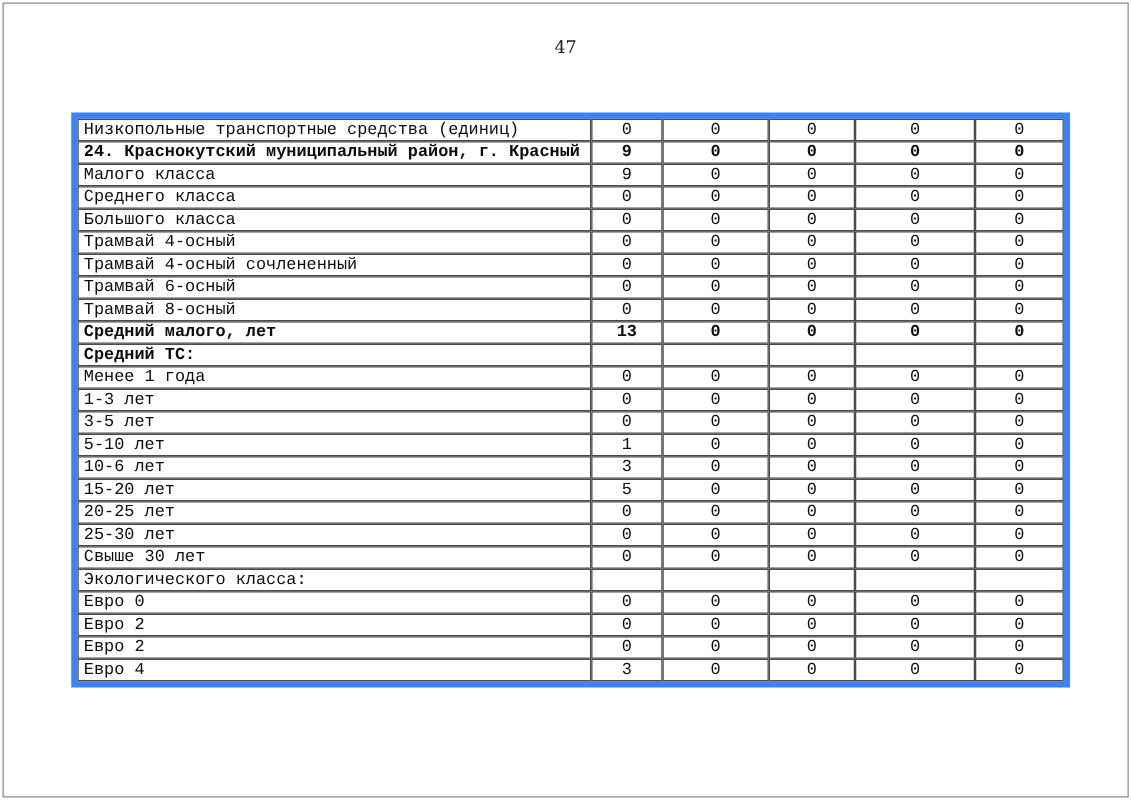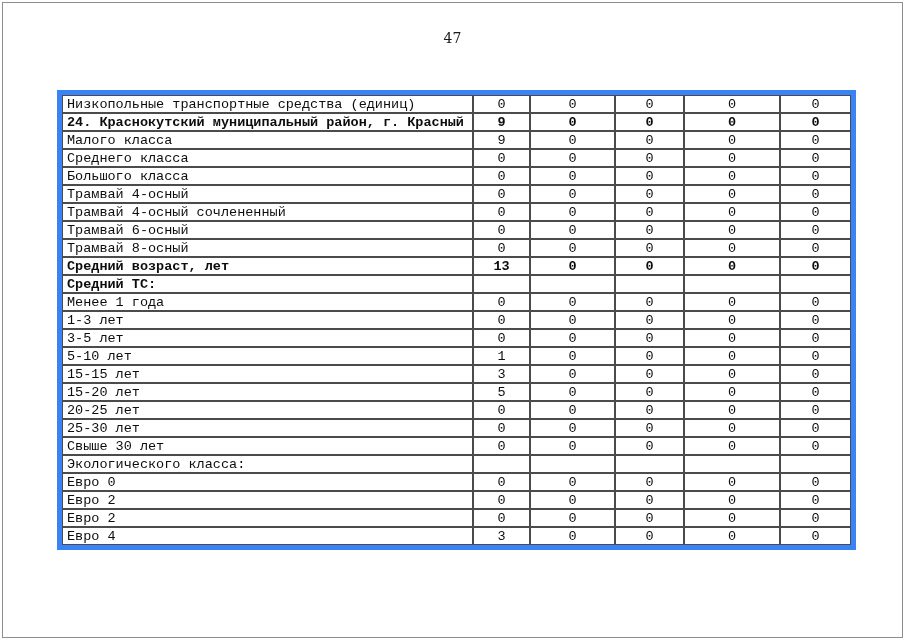--- a/index.html
+++ b/index.html
@@ -153,21 +153,21 @@
         </tr>
         <tr>
           <td class="label-cell">Трамвай 8-осный</td>
           <td class="value-cell">0</td>
           <td class="value-cell">0</td>
           <td class="value-cell">0</td>
           <td class="value-cell">0</td>
           <td class="value-cell">0</td>
         </tr>
         <tr class="bold">
-          <td class="label-cell">Средний возраст, лет</td>
+          <td class="label-cell">Средний малого, лет</td>
           <td class="value-cell">13</td>
           <td class="value-cell">0</td>
           <td class="value-cell">0</td>
           <td class="value-cell">0</td>
           <td class="value-cell">0</td>
         </tr>
         <tr class="bold">
           <td class="label-cell">Средний ТС:</td>
           <td class="value-cell"></td>
           <td class="value-cell"></td>
@@ -201,21 +201,21 @@
         </tr>
         <tr>
           <td class="label-cell">5-10 лет</td>
           <td class="value-cell">1</td>
           <td class="value-cell">0</td>
           <td class="value-cell">0</td>
           <td class="value-cell">0</td>
           <td class="value-cell">0</td>
         </tr>
         <tr>
-          <td class="label-cell">15-15 лет</td>
+          <td class="label-cell">10-6 лет</td>
           <td class="value-cell">3</td>
           <td class="value-cell">0</td>
           <td class="value-cell">0</td>
           <td class="value-cell">0</td>
           <td class="value-cell">0</td>
         </tr>
         <tr>
           <td class="label-cell">15-20 лет</td>
           <td class="value-cell">5</td>
           <td class="value-cell">0</td>

